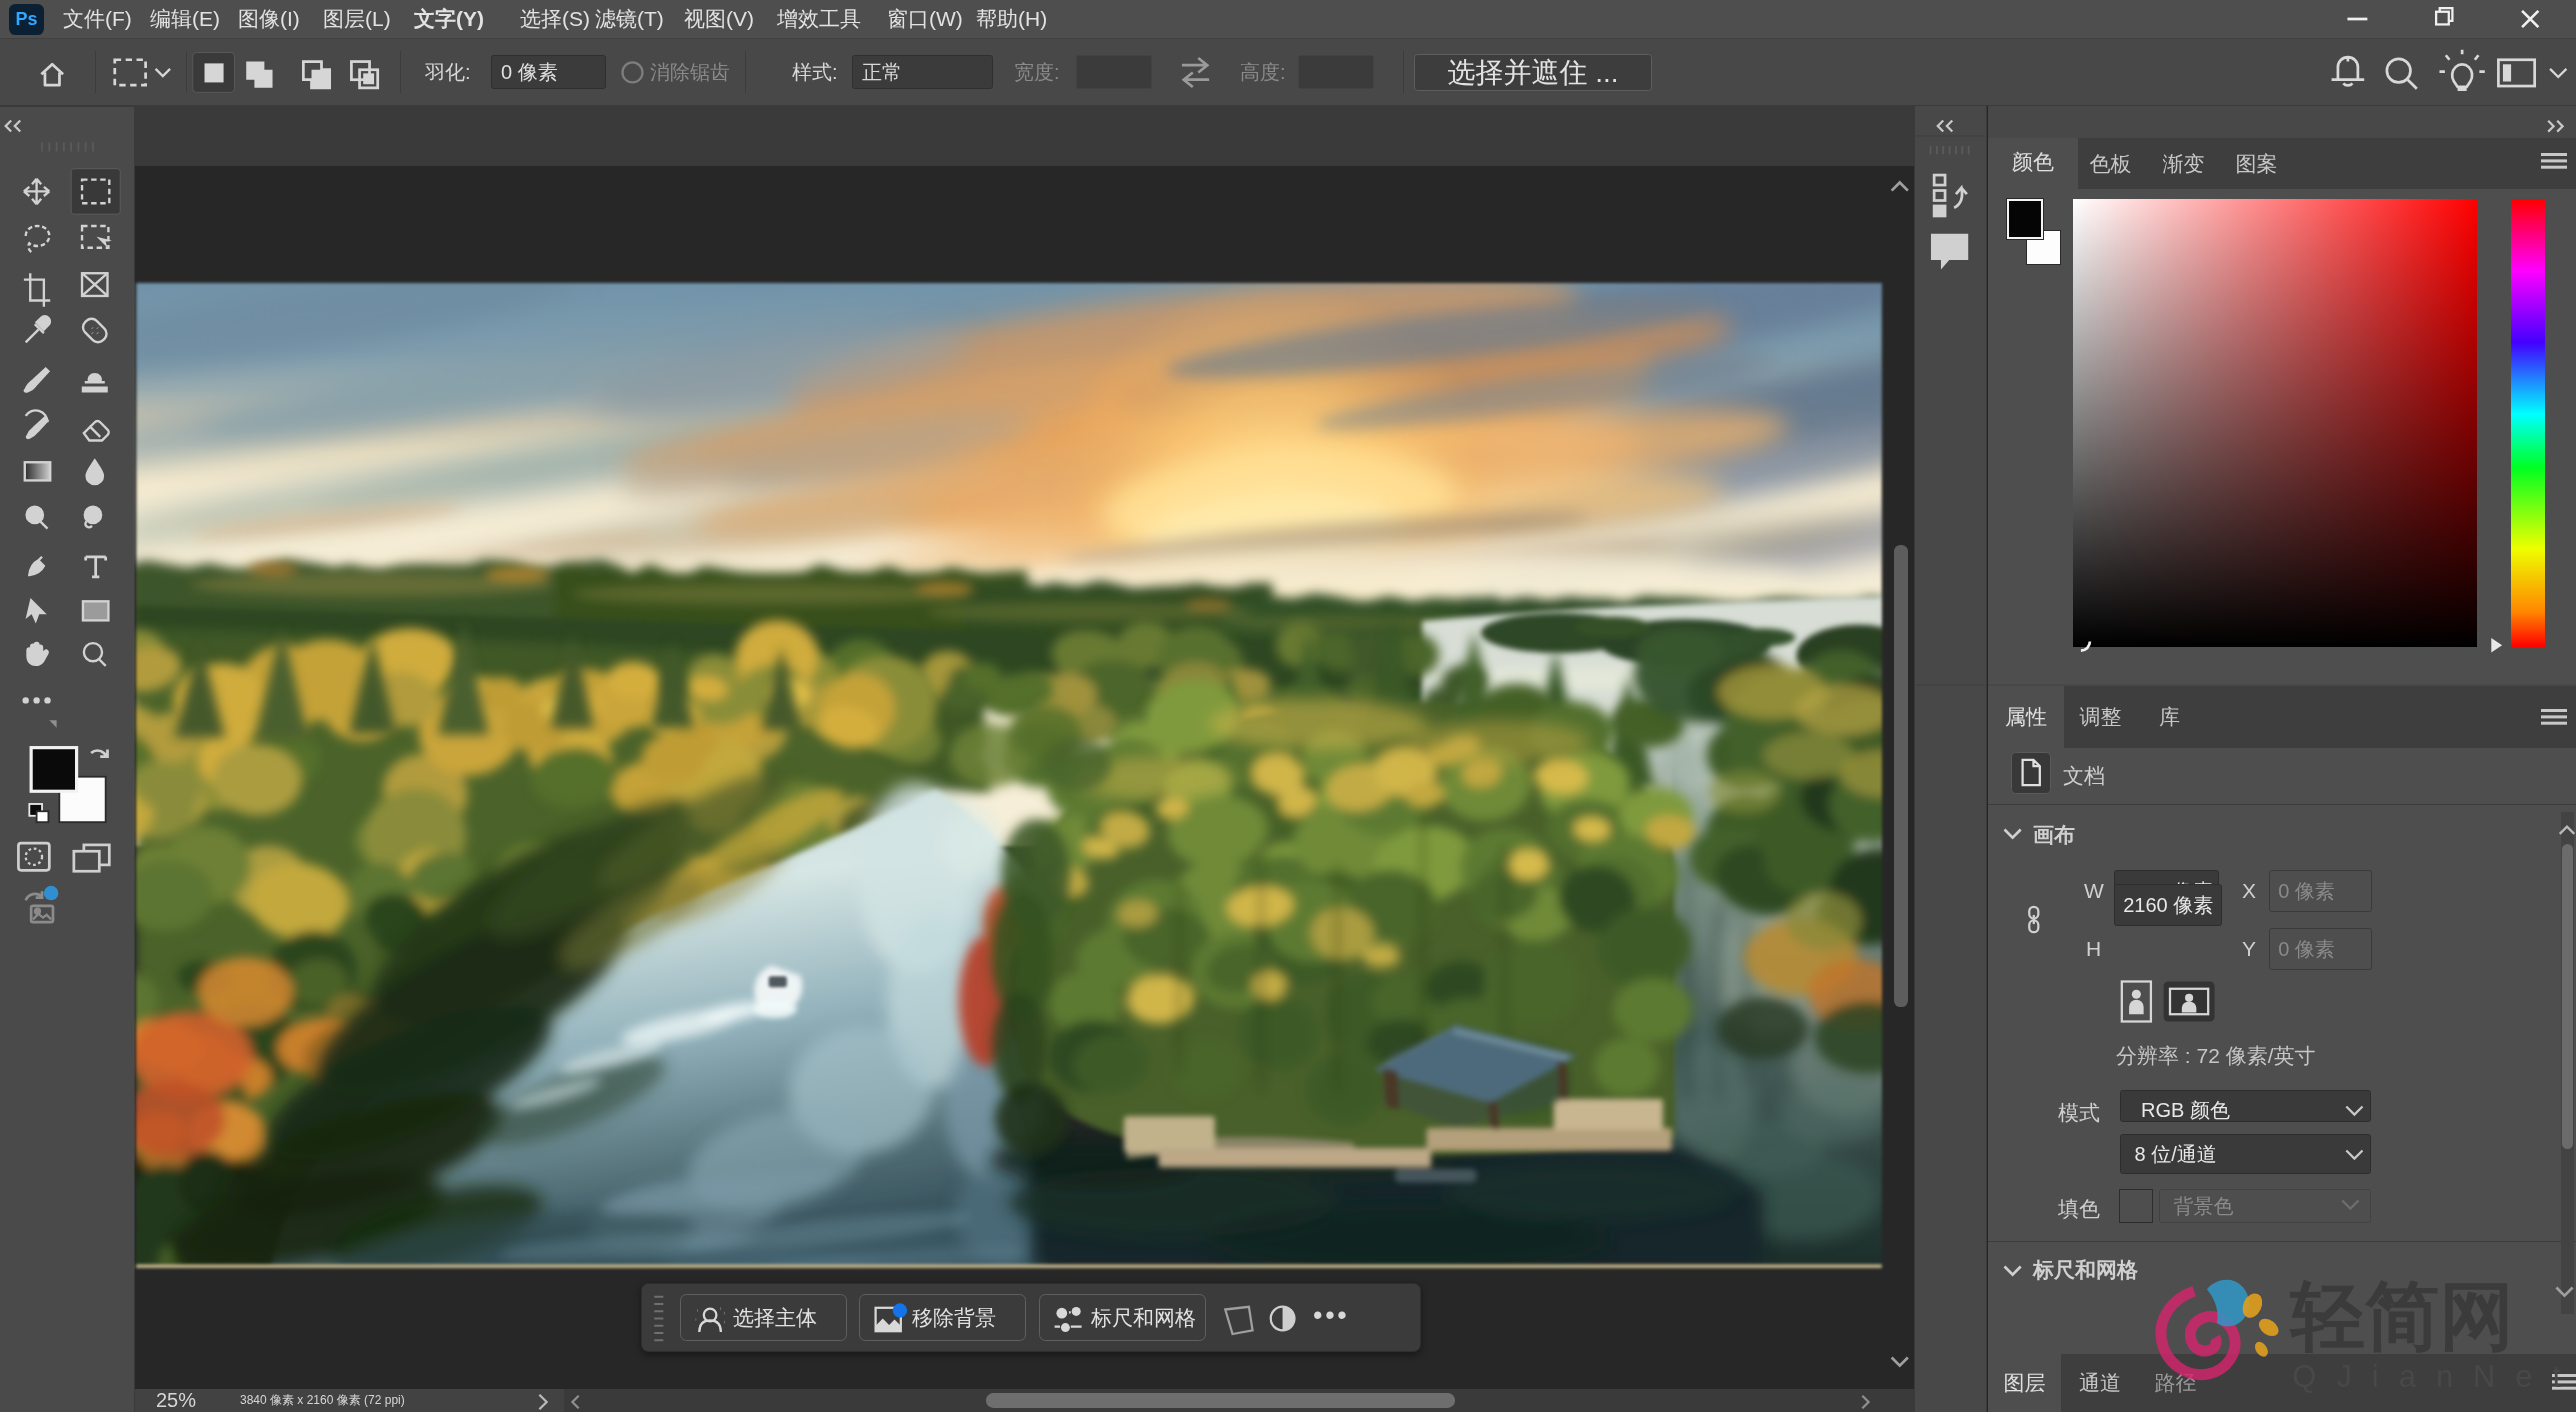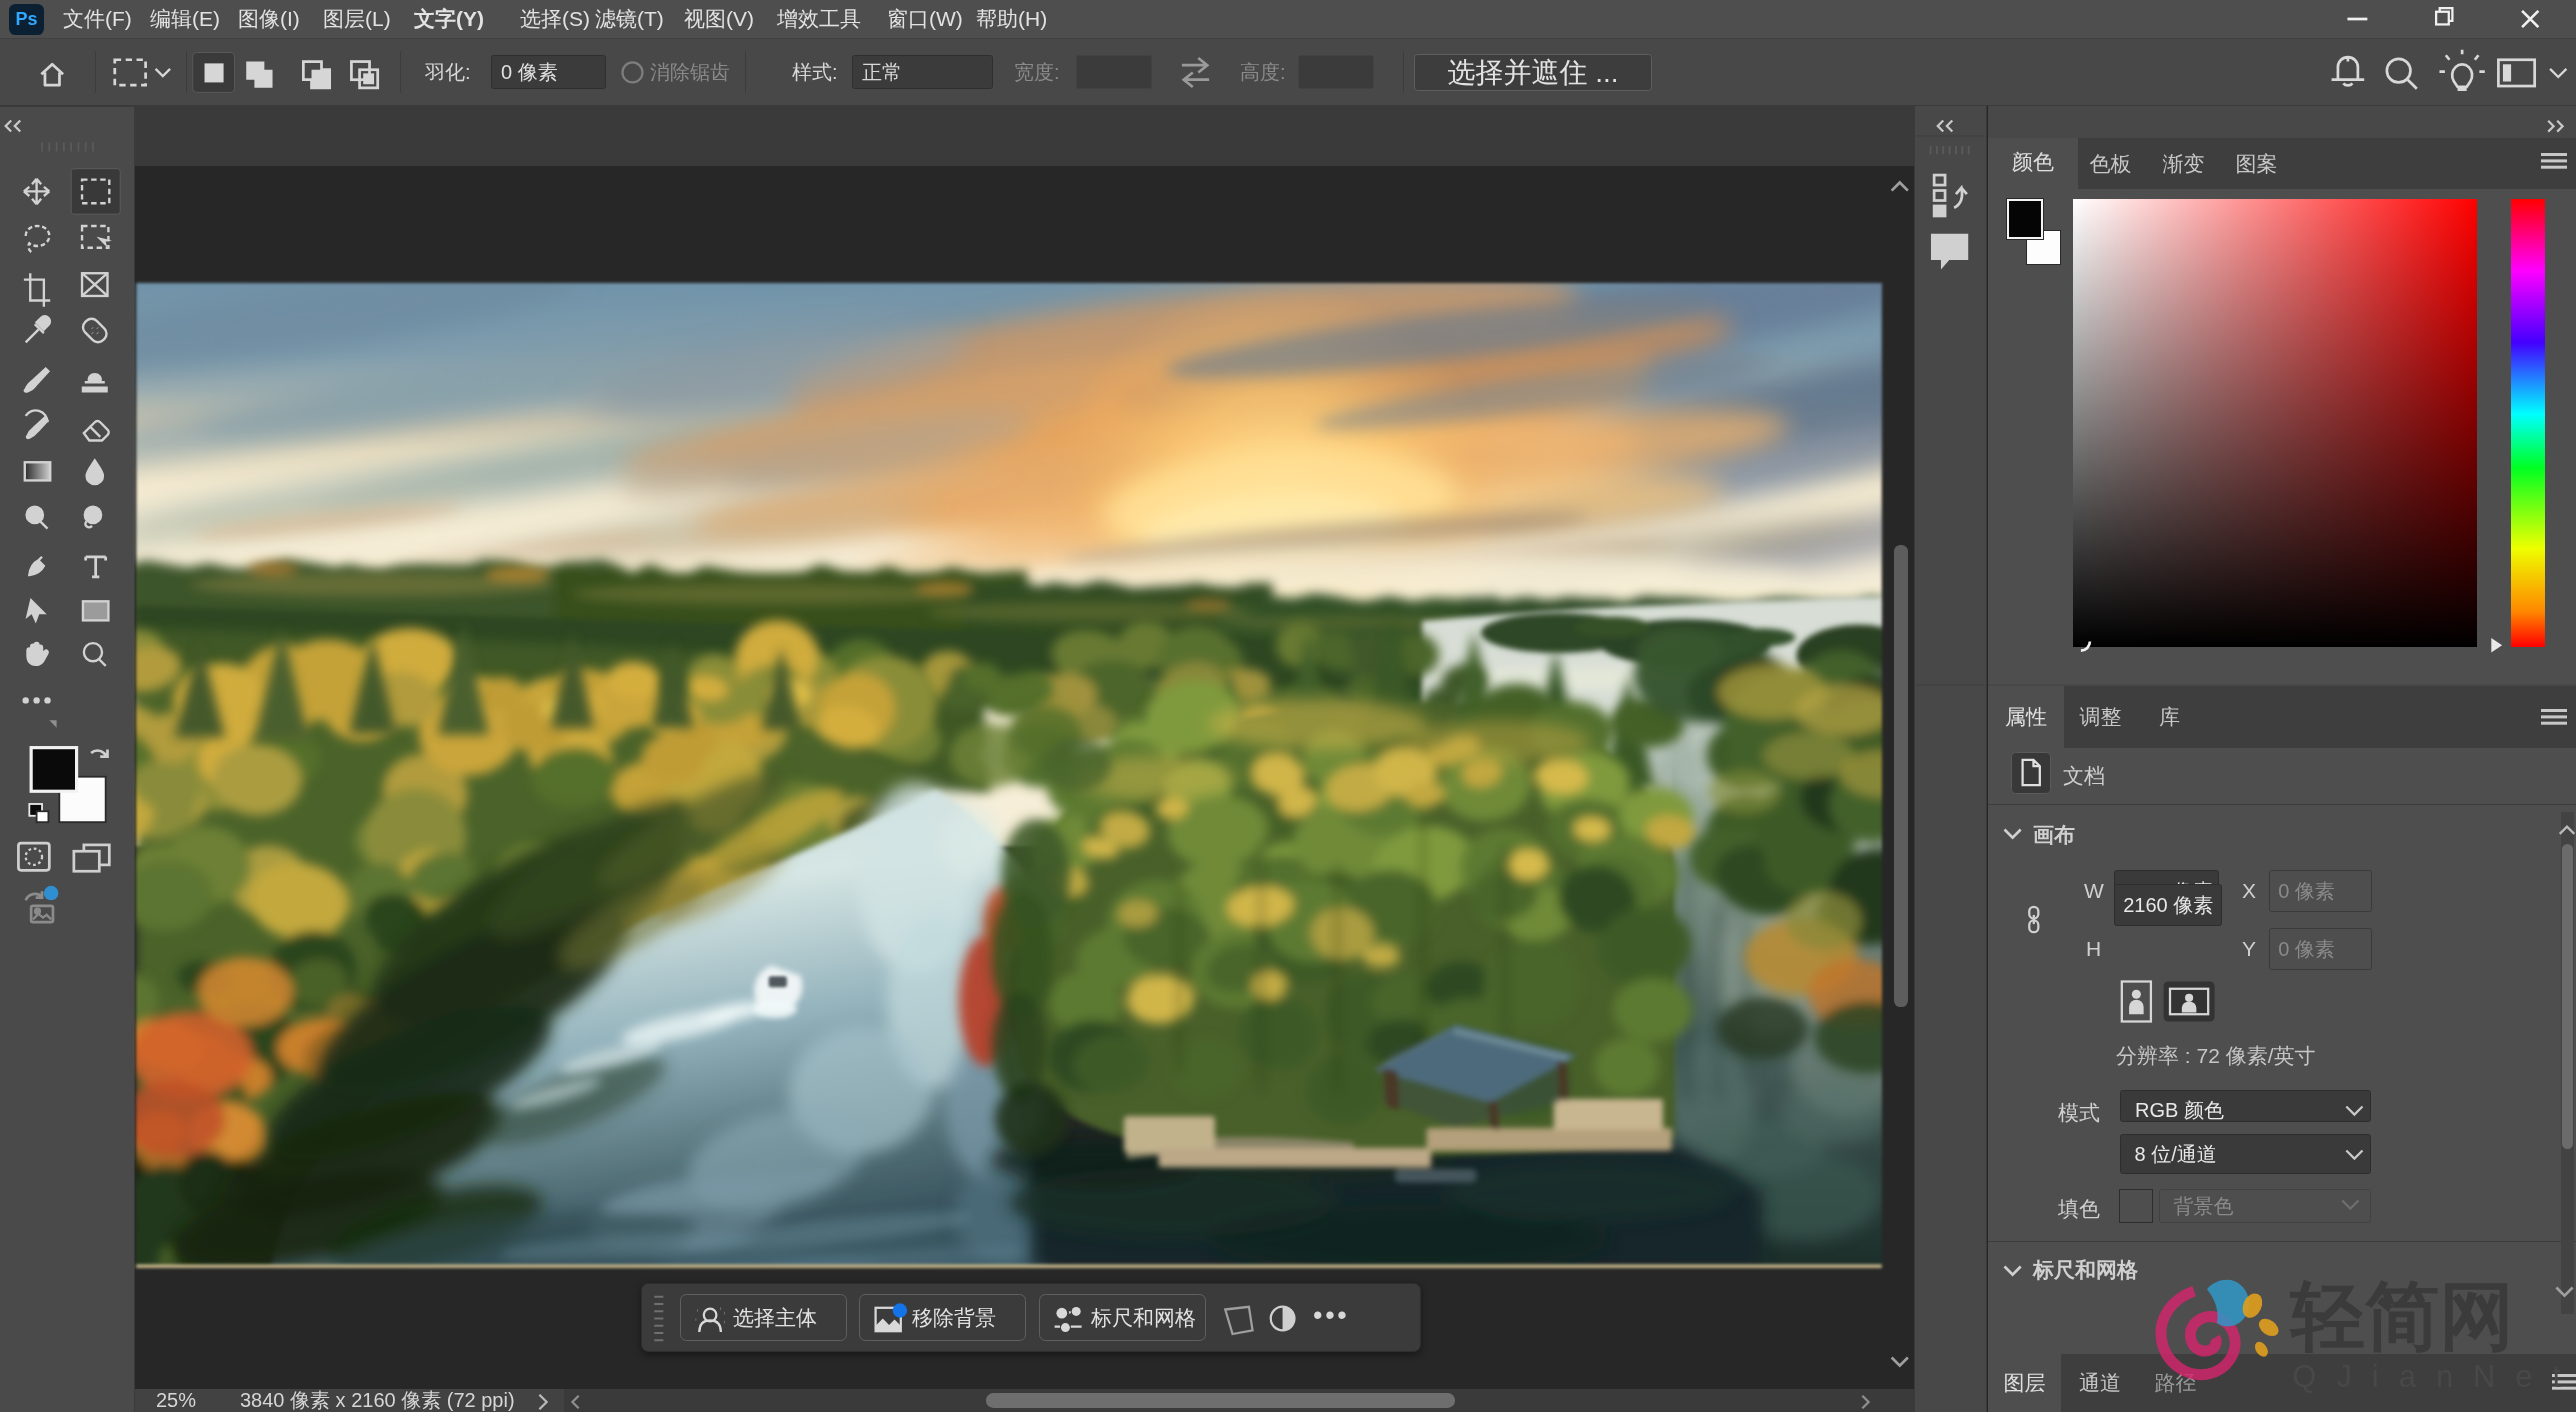--- a/index.html
+++ b/index.html
@@ -855,21 +855,21 @@
     <path d="M8 8 l26 -3 l4 26 l-22 4 z" fill="none" stroke="#9f9f9f" stroke-width="2.5"></path>
   </svg>
   <svg class="abs" style="left:1267px; top:1303px;" width="33" height="31" viewBox="0 0 36 34">
     <circle cx="17" cy="17" r="13" fill="none" stroke="#cfcfcf" stroke-width="2.5"></circle>
     <path d="M17 4 a13 13 0 0 1 0 26 z" fill="#cfcfcf"></path>
   </svg>
   <div class="abs" style="left:1313px; top:1294px; width:55px; height:47px; line-height:42px; color:#d8d8d8; font-size:27px; letter-spacing:2.7px;">•••</div>
 
   <div id="statusbar" class="abs"></div>
   <div class="abs" style="left:156px; top:1389px; color:#d6d6d6; font-size:20px; line-height:23.6px;">25%</div>
-  <div class="abs" style="left:240px; top:1389px; color:#d6d6d6; font-size:20px; line-height:23.6px;">3840 像素 x 2160 像素 (72 ppi)</div>
+  <div class="abs" style="left:240px; top:1389px; color:#d6d6d6; font-size:12px; line-height:23.6px;">3840 像素 x 2160 像素 (72 ppi)</div>
   <svg class="abs" style="left:533px; top:1392px;" width="20" height="20" viewBox="0 0 22 22">
       <path d="M7 3 l8 8 l-8 8" stroke="#b9b9b9" stroke-width="2.5" fill="none"></path>
     </svg>
   <div class="abs" style="left:564px; top:1389px; width:1351px; height:23.6px; background:#3a3a3a;"></div>
   <svg class="abs" style="left:567px; top:1393px;" width="18" height="18" viewBox="0 0 20 20">
       <path d="M13 3 l-7 7 l7 7" stroke="#8f8f8f" stroke-width="2.5" fill="none"></path>
     </svg>
   <svg class="abs" style="left:1856px; top:1393px;" width="18" height="18" viewBox="0 0 20 20">
       <path d="M7 3 l7 7 l-7 7" stroke="#8f8f8f" stroke-width="2.5" fill="none"></path>
     </svg>
@@ -947,21 +947,21 @@
     <rect x="2" y="6" width="32" height="44" fill="none" stroke="#d6d6d6" stroke-width="2.5"></rect>
     <circle cx="18" cy="20" r="5" fill="#d6d6d6"></circle>
     <path d="M10 42 v-8 a8 8 0 0 1 16 0 v8 z" fill="#d6d6d6"></path>
     <rect x="48" y="6" width="56" height="44" rx="5" fill="#333333"></rect>
     <rect x="55" y="14" width="42" height="28" fill="none" stroke="#d6d6d6" stroke-width="2.5"></rect>
     <circle cx="76" cy="24" r="4.5" fill="#d6d6d6"></circle>
     <path d="M68 40 v-5 a8 7 0 0 1 16 0 v5 z" fill="#d6d6d6"></path>
   </svg>
   <div class="plabel" style="left:2116px; top:1042px; color:#c6c6c6;">分辨率 : 72 像素/英寸</div>
   <div class="plabel" style="left:2058px; top:1099px;">模式</div>
-  <div class="field" style="left:2120px; top:1090px; width:251px; height:32px; line-height:38px; padding-left:14px;">RGB 颜色</div>
+  <div class="field" style="left:2120px; top:1090px; width:251px; height:32px; line-height:38px; padding-left:20px;">RGB 颜色</div>
   <svg class="abs" style="left:2340px; top:1102px;" width="27" height="18" viewBox="0 0 30 20">
       <path d="M7 5 l9 9 l9 -9" stroke="#c9c9c9" stroke-width="2.5" fill="none"></path>
     </svg>
   <div class="field" style="left:2120px; top:1134px; width:251px; height:40px; line-height:38px; padding-left:13.6px;">8 位/通道</div>
   <svg class="abs" style="left:2340px; top:1146px;" width="27" height="18" viewBox="0 0 30 20">
       <path d="M7 5 l9 9 l9 -9" stroke="#c9c9c9" stroke-width="2.5" fill="none"></path>
     </svg>
   <div class="plabel" style="left:2058px; top:1195px;">填色</div>
   <div class="abs" style="left:2119px; top:1189px; width:34px; height:34px; border:1.8px solid #2d2d2d;"></div>
   <div class="dfield" style="left:2159px; top:1189px; width:212px; height:34px; line-height:32px; padding-left:13.6px; border-color:#424242;">背景色</div>

